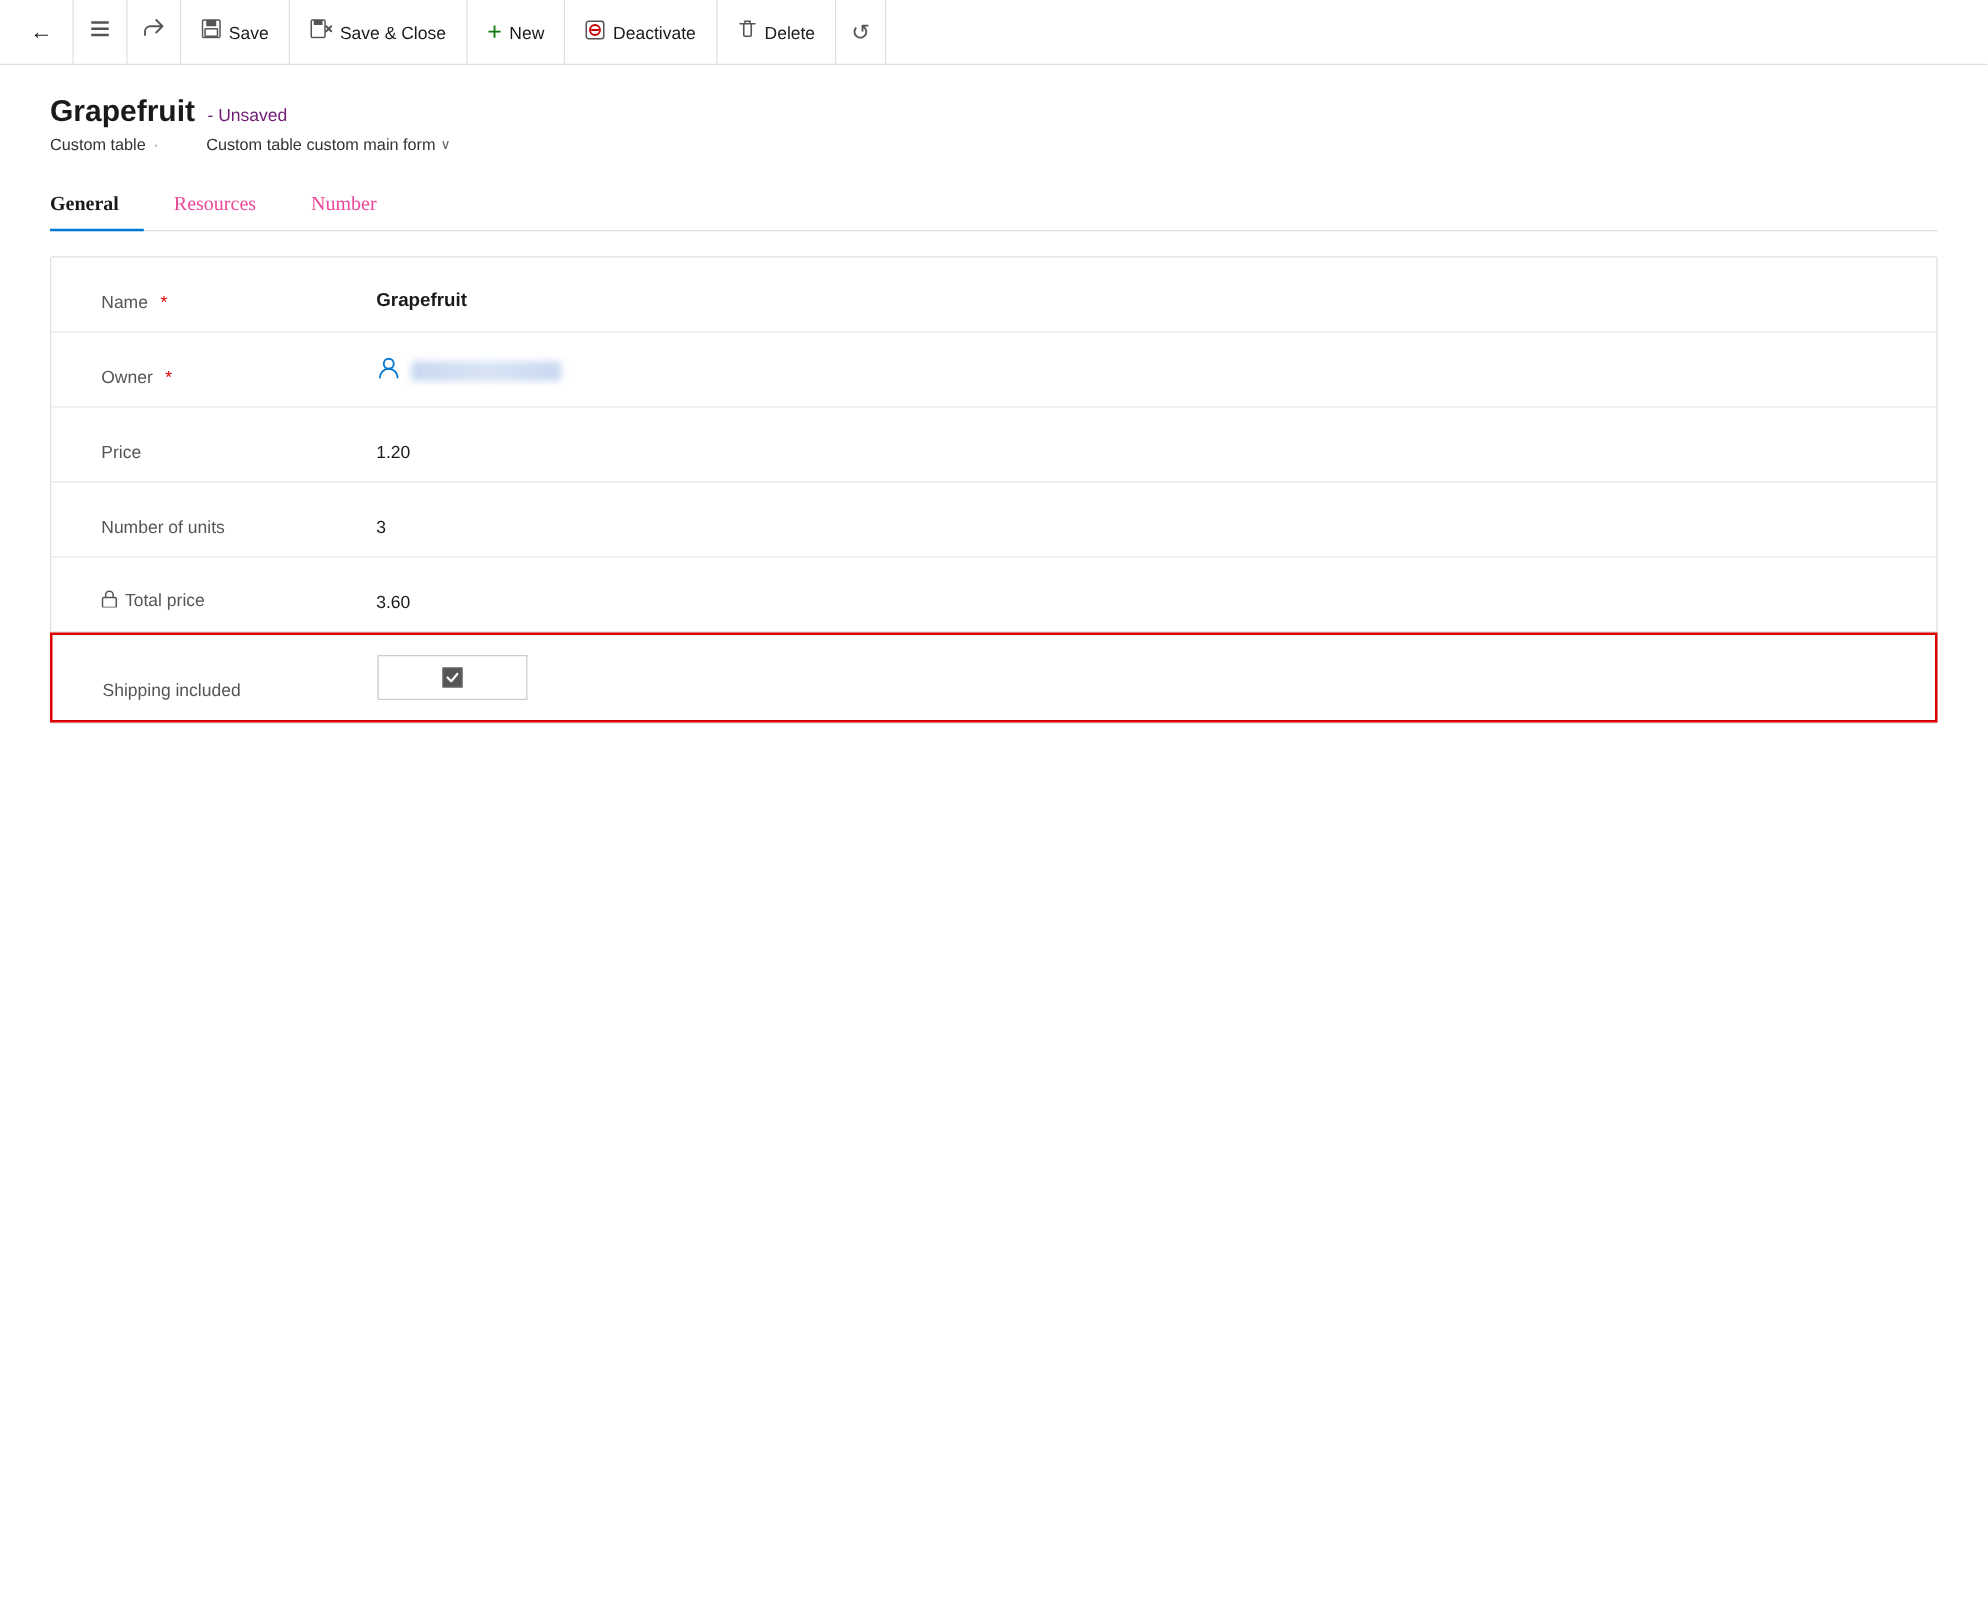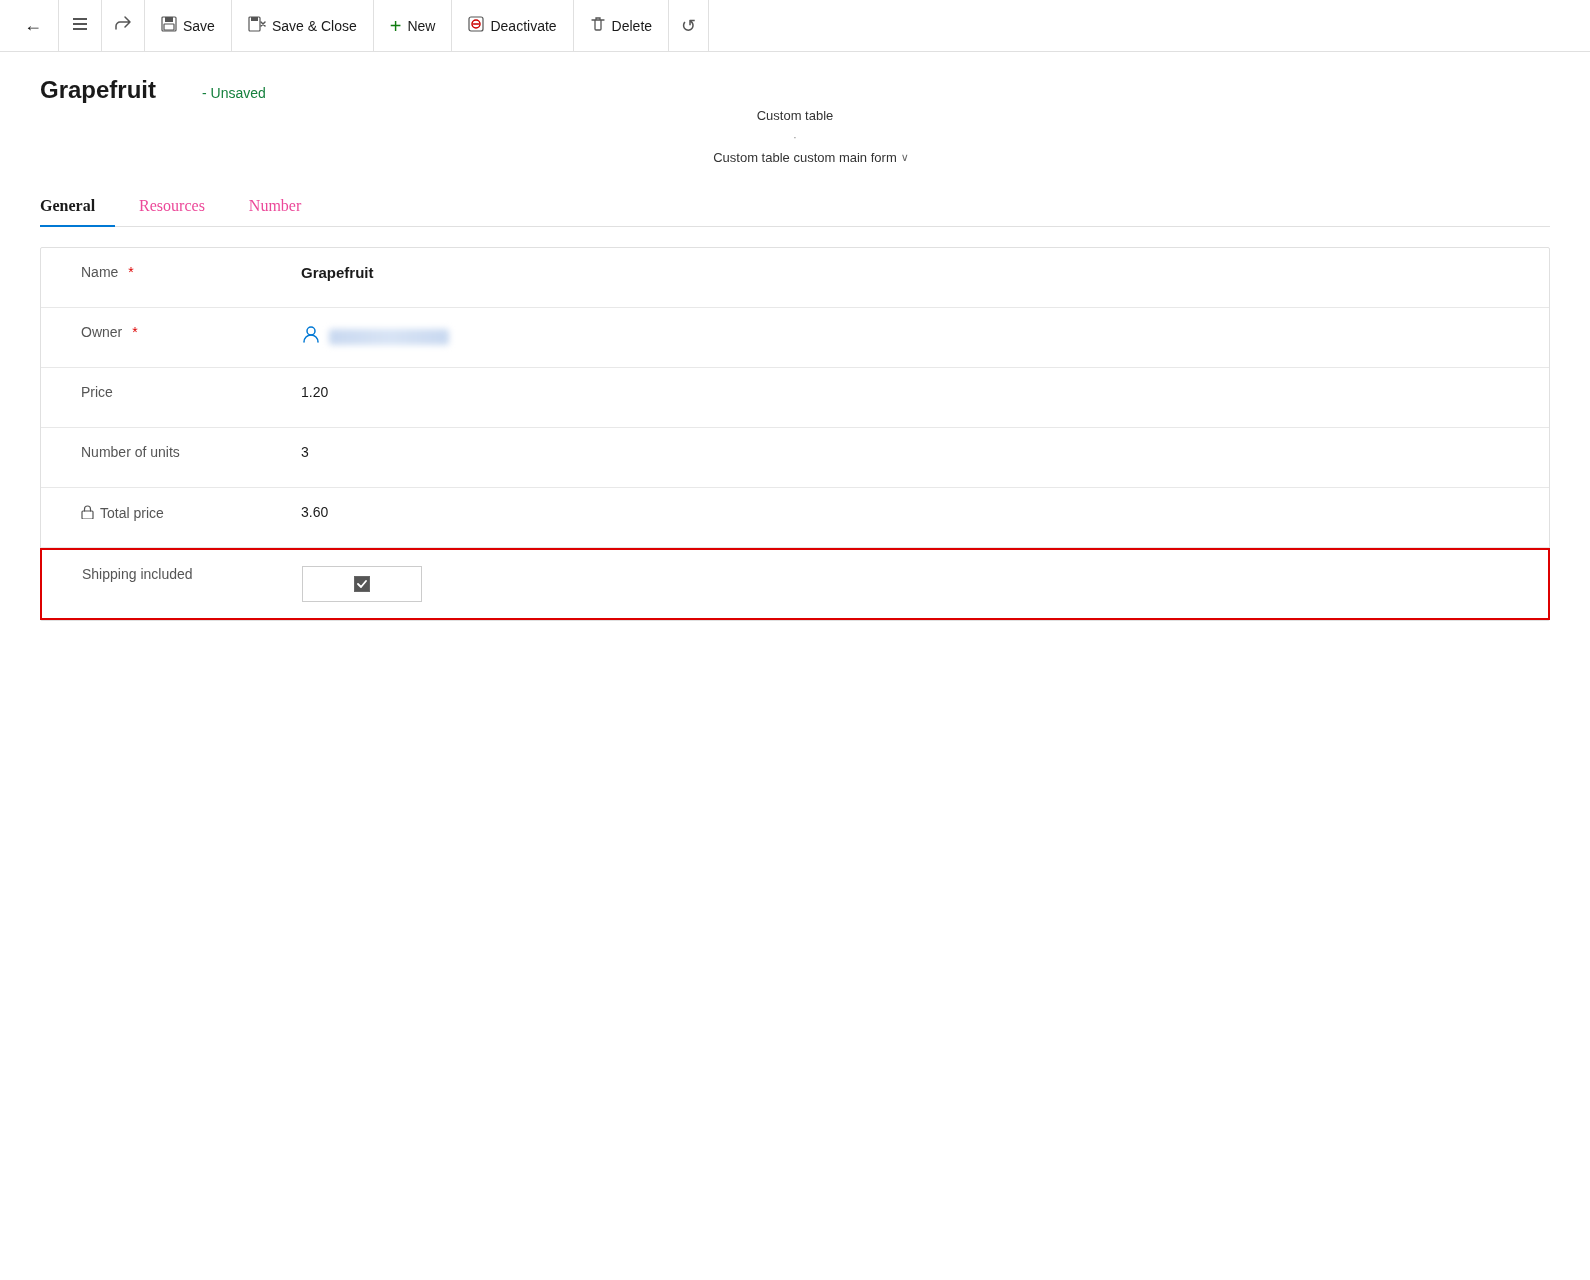--- a/index.html
+++ b/index.html
@@ -58,31 +58,29 @@
       gap: 10px;
       margin-bottom: 4px;
     }
     .record-title h1 {
       font-size: 24px;
       font-weight: 600;
       color: #1a1a1a;
     }
     .record-title .unsaved {
       font-size: 14px;
-      color: #15803d;
+      color: #701a75;
       font-weight: 400;
-      margin-left: 36px;
     }
     .record-breadcrumb {
       display: flex;
       align-items: center;
       gap: 6px;
       font-size: 13px;
       color: #333;
-      flex-direction: column;
     }
     .record-breadcrumb .dot { color: #999; }
     .breadcrumb-link {
       display: flex;
       align-items: center;
       gap: 4px;
       cursor: pointer;
       color: #333;
       margin-left: 32px;
     }
@@ -112,21 +110,21 @@
     }
 
     
     .form-container {
       border: 1px solid #e0e0e0;
       margin-top: 20px;
       border-radius: 2px;
     }
     .form-row {
       display: flex;
-      align-items: flex-start;
+      align-items: flex-end;
       padding: 16px 40px;
       border-bottom: 1px solid #e8e8e8;
       min-height: 60px;
     }
     .form-row:last-child { border-bottom: none; }
     .form-label {
       width: 220px;
       font-size: 14px;
       color: #555;
       display: flex;

